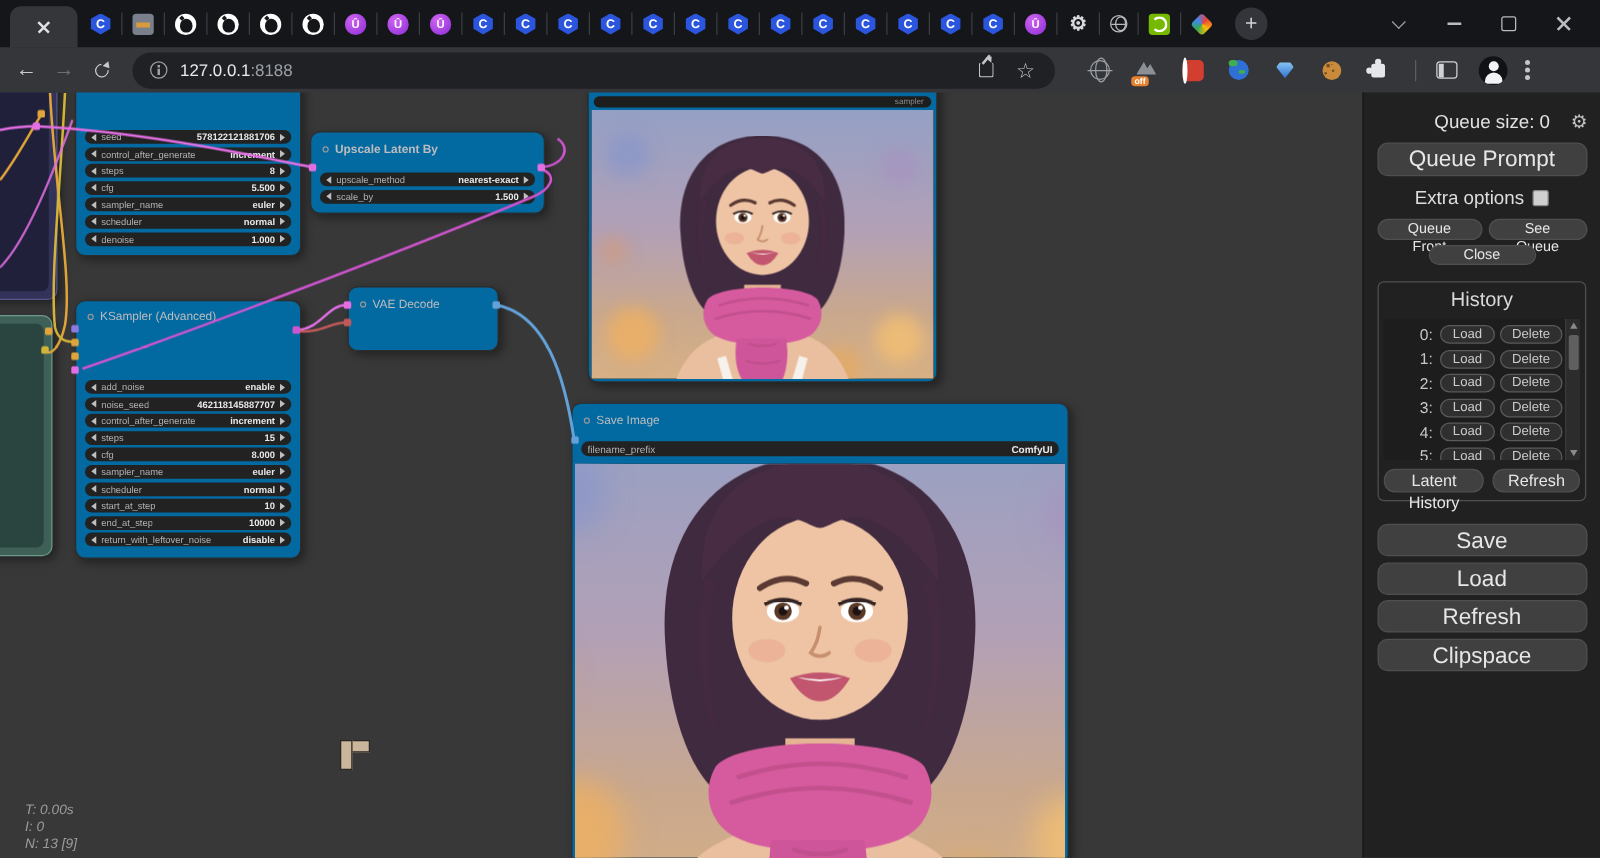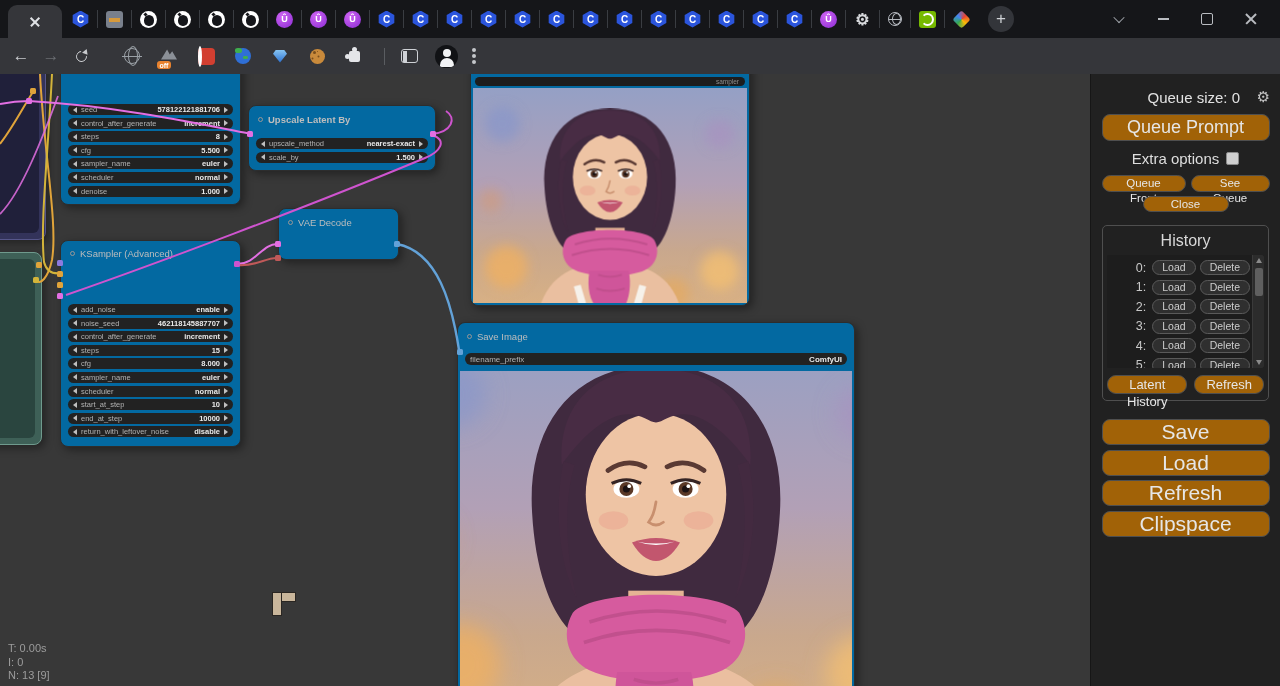--- a/index.html
+++ b/index.html
@@ -98,31 +98,31 @@
   .tnode{position:absolute;border-radius:8px;z-index:2;box-shadow:3px 3px 8px rgba(0,0,0,.4);}
   .tnode-inner{position:absolute;inset:6px;border-radius:6px;padding:4px 3px;overflow:hidden;}
   .tline{font-size:7px;line-height:9.6px;min-height:9.6px;white-space:pre;}
   .pos-node{background:#33335a;border:1px solid #56568a;}
   .pos-node .tnode-inner{background:#20203a;color:#d6d6e6;}
   .neg-node{background:#3e6057;border:1px solid #6f9a8d;}
   .neg-node .tnode-inner{background:#2a453f;color:#d9e8e1;}
   .img-frame{position:absolute;overflow:hidden;background:#222;}
   .img-frame svg{width:100%;height:100%;display:block;}
   .minibar{position:absolute;background:#1d1d1d;border-radius:5px;display:flex;align-items:center;justify-content:flex-end;padding:0 6px;font-size:6.5px;color:#8d8d8d;}
-  .stats{position:absolute;left:8px;top:568px;font-size:11px;color:#9c9c9c;line-height:13.5px;z-index:3;}
+  .stats{position:absolute;left:20px;top:568px;font-size:11px;color:#9c9c9c;line-height:13.5px;z-index:3;font-style:italic;}
   .bracket{position:absolute;left:272px;top:518px;width:22px;height:22px;z-index:3;}
   .bracket::before{content:"";position:absolute;left:0;top:0;width:22px;height:8px;background:#c9b69b;border:1.5px solid #2a2622;}
   .bracket::after{content:"";position:absolute;left:0;top:0;width:8px;height:22px;background:#c9b69b;border:1.5px solid #2a2622;}
 
   
   .sidebar{position:absolute;top:74px;left:1090px;width:190px;height:612px;background:#212121;border-left:1px solid #161616;color:#ddd;}
   .queue-row{display:flex;align-items:center;margin:14px 10px 0 12px;}
   .queue-size{flex:1;text-align:center;font-size:15px;color:#e2e2e2;padding-left:28px;}
   .gear-btn{font-size:15px;color:#c2c2c2;margin-left:auto;}
-  .btn{display:block;background:#a16207;border:1px solid #4f4f4f;border-radius:8px;color:#e6e6e6;text-align:center;cursor:pointer;}
+  .btn{display:block;background:#404040;border:1px solid #4f4f4f;border-radius:8px;color:#e6e6e6;text-align:center;cursor:pointer;}
   .queue-prompt{width:168px;height:27px;margin:8px auto 0;font-size:18px;line-height:25px;}
   .extra-row{display:flex;align-items:center;justify-content:center;gap:7px;margin-top:9px;font-size:15px;color:#dedede;}
   .checkbox{width:13px;height:13px;background:#cfcfcf;border:1px solid #8a8a8a;border-radius:2px;}
   .small-row{display:flex;justify-content:center;gap:5px;margin-top:8px;}
   .btn-sm{height:17px;border-radius:9px;font-size:11.5px;line-height:15px;padding:0 12px;}
   .qf{width:84px;} .sq{width:79px;}
   .close-row{display:flex;justify-content:center;margin-top:4px;}
   .close-btn{width:86px;height:16px;border-radius:9px;font-size:11.5px;line-height:14px;}
   .history{margin:13px 11px 0;border:1px solid #4f4f4f;border-radius:5px;padding:4px 4px 6px;}
   .history-title{text-align:center;font-size:16px;color:#d8d8d8;margin:2px 0 5px;}
@@ -133,21 +133,21 @@
   .pillbtn{background:#2f2f2f;border:1px solid #5a5a5a;border-radius:9px;color:#ccc;font-size:10.5px;height:15px;line-height:13px;padding:0 9px;cursor:pointer;}
   .vscroll{position:absolute;right:0;top:0;bottom:0;width:12px;background:#2c2c2c;border-left:1px solid #3a3a3a;}
   .vs-up,.vs-dn{position:absolute;left:0;right:0;height:11px;display:flex;align-items:center;justify-content:center;}
   .vs-up{top:0;} .vs-dn{bottom:0;}
   .tri-up{width:0;height:0;border-left:3.5px solid transparent;border-right:3.5px solid transparent;border-bottom:5px solid #8a8a8a;}
   .tri-dn{width:0;height:0;border-left:3.5px solid transparent;border-right:3.5px solid transparent;border-top:5px solid #8a8a8a;}
   .vthumb{position:absolute;left:1.5px;right:1.5px;top:13px;height:28px;background:#5f5f5f;border-radius:2px;}
   .hist-foot{display:flex;justify-content:center;gap:7px;margin-top:7px;}
   .btn-med{height:19px;border-radius:9px;font-size:13px;line-height:17px;padding:0 11px;}
   .actions{margin-top:18px;display:flex;flex-direction:column;gap:4.5px;align-items:center;}
-  .btn-big{width:168px;height:26px;font-size:21px;line-height:24px;}
+  .btn-big{width:168px;height:26px;font-size:18px;line-height:24px;}
 </style>
 </head>
 <body>
 
 <div class="tabstrip">
   <div class="active-tab">
     <span class="xbars"></span>
   </div>
   <div class="pinned-tabs">
 
@@ -267,20 +267,28 @@
     <span class="wc wc-close"></span>
   </div>
 </div>
 
 <div class="toolbar">
   <div class="navbtn nav-back">←</div>
   <div class="navbtn disabled">→</div>
   <div class="navbtn">
       <span class="reload-ico"></span>
     </div>
+  <div class="omnibox">
+    <span class="info-ico"></span>
+    <span class="url"><span>127.0.0.1</span><span class="dim">:8188</span></span>
+    <span class="omni-right">
+      <span class="ico-share"></span>
+      <span class="star">☆</span>
+    </span>
+  </div>
   <div class="exts">
     <span class="ext">
         <span class="ext-globe"></span>
       </span>
     <span class="ext">
         <span class="ext-mountain"></span>
         <span class="badge-off">off</span>
       </span>
     <span class="ext">
         <span class="ext-redo"></span>
@@ -525,21 +533,21 @@
           <span class="warr-r"></span>
         </div>
       </div>
   </div>
   <span class="slot c-purple" style="left:57px;top:186px;"></span>
   <span class="slot c-orange" style="left:57px;top:197px;"></span>
   <span class="slot c-orange" style="left:57px;top:208px;"></span>
   <span class="slot c-pink" style="left:57px;top:219px;"></span>
   <span class="slot c-magenta" style="left:234px;top:187px;"></span>
 
-  <div class="node" style="left:278px;top:134px;width:121px;height:52px;">
+  <div class="node" style="left:278px;top:155px;width:121px;height:52px;">
     <div class="ntitle" style="top:8px;">
       <span class="ndot"></span>
       <span>VAE Decode</span>
     </div>
   </div>
   <span class="slot c-pink" style="left:275px;top:167px;"></span>
   <span class="slot c-red" style="left:275px;top:181px;"></span>
   <span class="slot c-blue" style="left:394px;top:167px;"></span>
 
   <div class="node" style="left:470px;top:-14px;width:280px;height:246px;">

